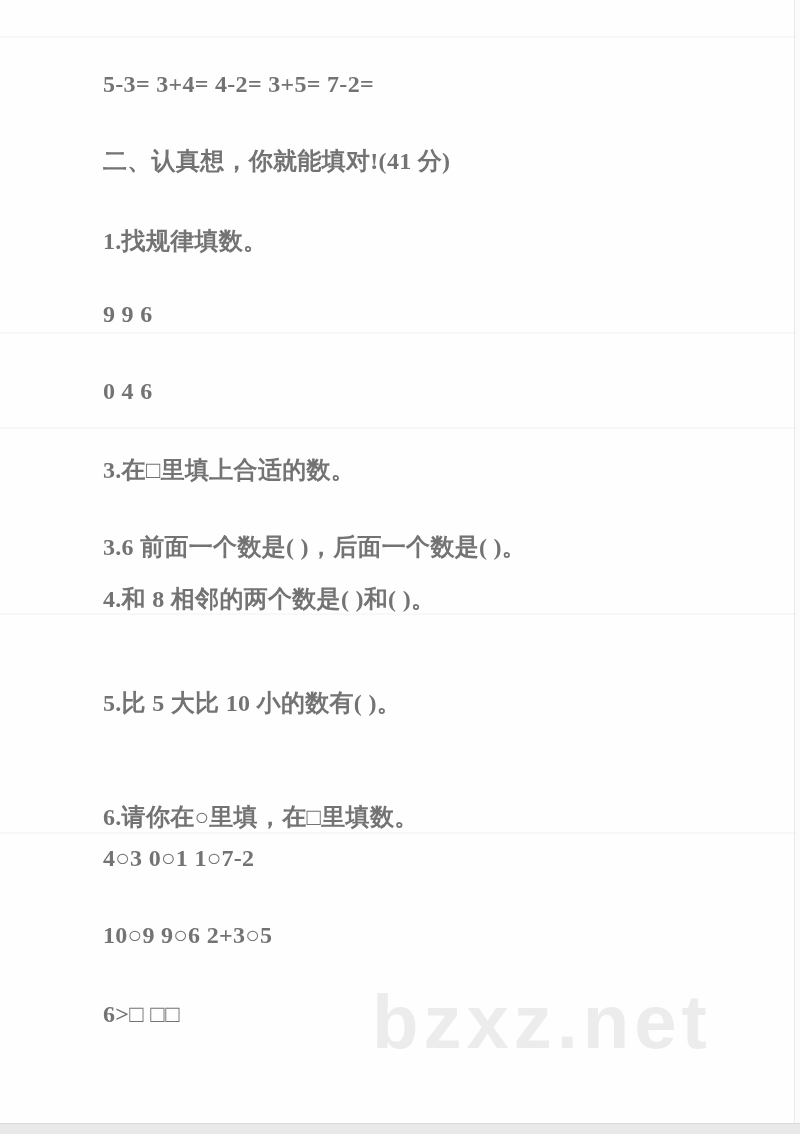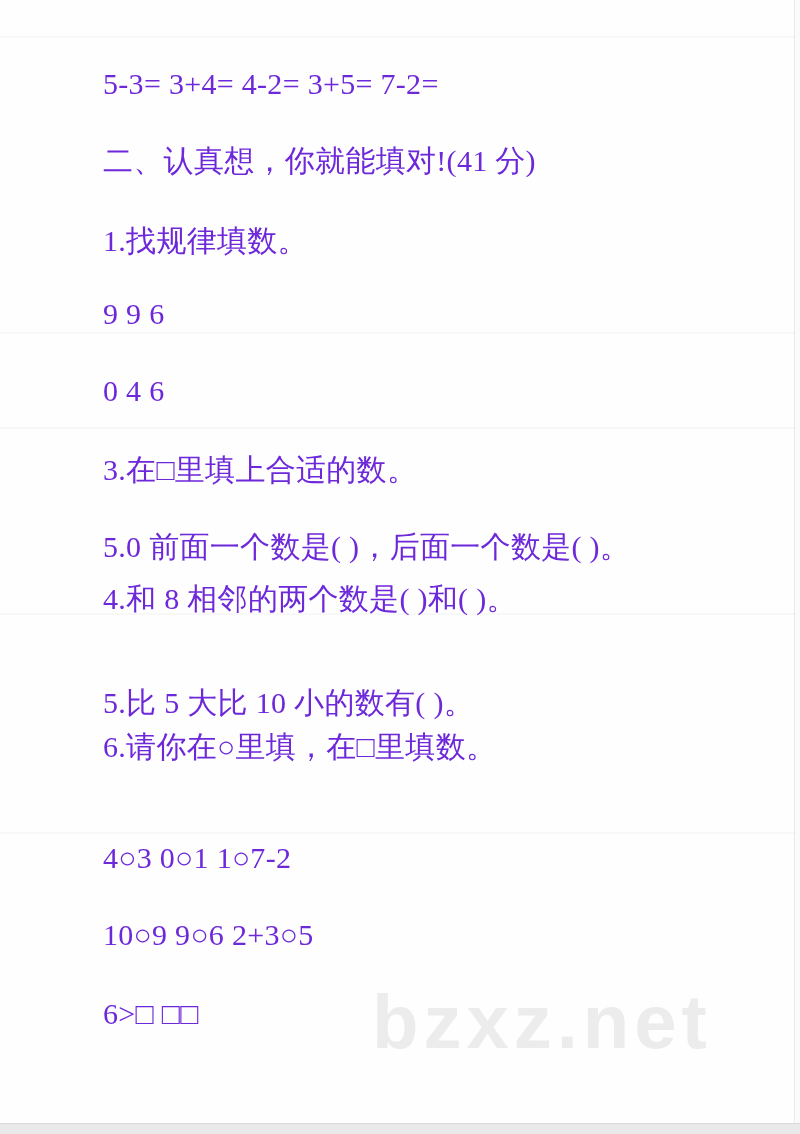--- a/index.html
+++ b/index.html
@@ -10,25 +10,26 @@
   }
   .screen {
     position: relative;
     width: 800px;
     height: 1134px;
     background: #fefefe;
   }
   .doc-line {
     position: absolute;
     left: 103px;
-    font-size: 30px;
+    font-size: 24px;
     line-height: 30px;
-    color: #6d28d9;
+    color: #737373;
     white-space: pre;
     letter-spacing: 0.3px;
+    font-weight: bold;
   }
   .seam {
     position: absolute;
     left: 0;
     width: 800px;
     height: 2px;
     background: rgba(0,0,0,0.022);
   }
   .page-right-edge {
     position: absolute;
@@ -80,24 +81,24 @@
   <div class="seam" style="top:832px"></div>
 
   <div class="watermark">bzxz.net</div>
 
   <div class="doc-line" style="top:69px">5-3= 3+4= 4-2= 3+5= 7-2=</div>
   <div class="doc-line" style="top:146px">二、认真想，你就能填对!(41 分)</div>
   <div class="doc-line" style="top:226px">1.找规律填数。</div>
   <div class="doc-line" style="top:299px">9 9 6</div>
   <div class="doc-line" style="top:376px">0 4 6</div>
   <div class="doc-line" style="top:455px">3.在□里填上合适的数。</div>
-  <div class="doc-line" style="top:532px">5.0 前面一个数是( )，后面一个数是( )。</div>
+  <div class="doc-line" style="top:532px">3.6 前面一个数是( )，后面一个数是( )。</div>
   <div class="doc-line" style="top:584px">4.和 8 相邻的两个数是( )和( )。</div>
   <div class="doc-line" style="top:688px">5.比 5 大比 10 小的数有( )。</div>
-  <div class="doc-line" style="top:732px">6.请你在○里填，在□里填数。</div>
+  <div class="doc-line" style="top:802px">6.请你在○里填，在□里填数。</div>
   <div class="doc-line" style="top:843px">4○3 0○1 1○7-2</div>
   <div class="doc-line" style="top:920px">10○9 9○6 2+3○5</div>
   <div class="doc-line" style="top:999px">6&gt;□ □□</div>
 
   <div class="right-strip"></div>
   <div class="page-right-edge"></div>
   <div class="viewer-gap"></div>
 
 </div>
 

